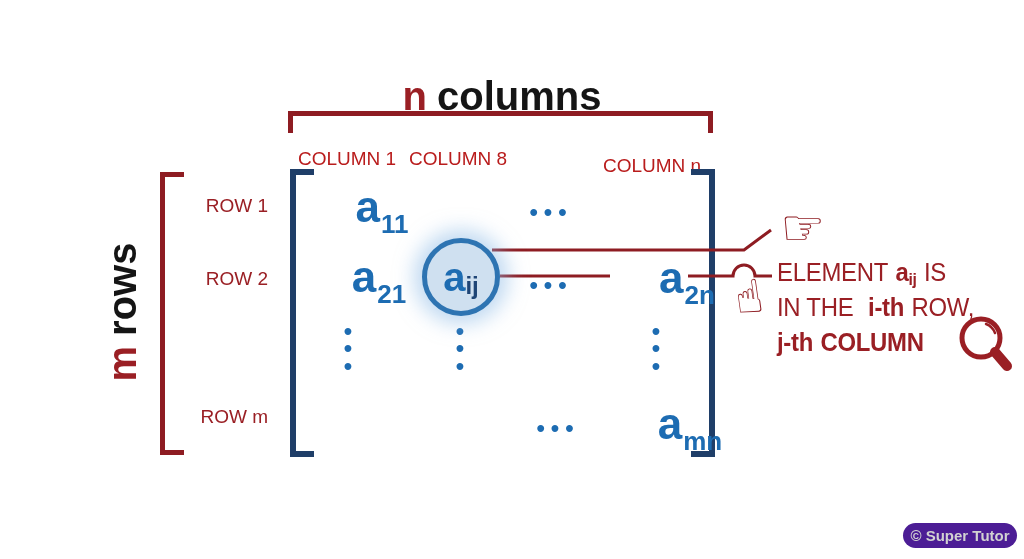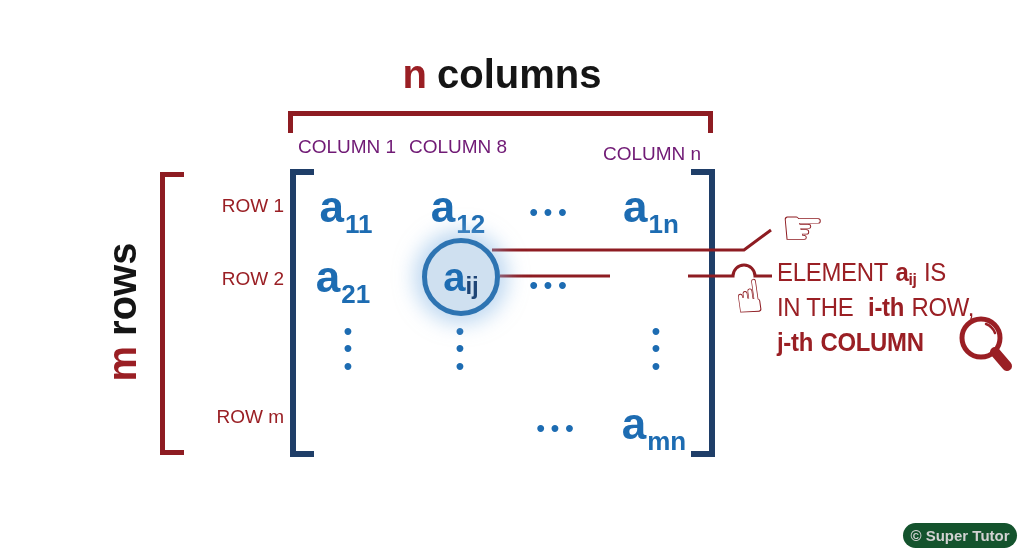--- a/index.html
+++ b/index.html
@@ -2,21 +2,21 @@
 <html><head>
 <meta charset="utf-8">
 <style>
   html,body{margin:0;padding:0;background:#fff;}
   #canvas{
     position:relative;width:1024px;height:559px;background:#ffffff;overflow:hidden;
     font-family:"Liberation Sans","DejaVu Sans",sans-serif;
   }
   
   .title{
-    position:absolute;left:502px;top:74px;transform:translate(-50%,-50%);
+    position:absolute;left:502px;top:96px;transform:translate(-50%,-50%);
     font-size:40px;font-weight:700;color:#151515;white-space:nowrap;letter-spacing:0;
   }
   .title .var{color:#9a1f24;margin-right:10px;}
   
   .top-bracket{
     position:absolute;left:288px;top:111px;width:425px;height:22px;box-sizing:border-box;
     border-top:5px solid #8e1c22;border-left:5px solid #8e1c22;border-right:5px solid #8e1c22;
   }
   .rows-bracket{
     position:absolute;left:160px;top:172px;width:24px;height:283px;box-sizing:border-box;
@@ -25,36 +25,36 @@
   .m-left-bracket{
     position:absolute;left:290px;top:169px;width:24px;height:288px;box-sizing:border-box;
     border-left:6px solid #1f3e68;border-top:6px solid #1f3e68;border-bottom:6px solid #1f3e68;
   }
   .m-right-bracket{
     position:absolute;left:691px;top:169px;width:24px;height:288px;box-sizing:border-box;
     border-right:6px solid #1f3e68;border-top:6px solid #1f3e68;border-bottom:6px solid #1f3e68;
   }
   
   .col-label{
-    position:absolute;transform:translate(-50%,-50%);font-size:19px;color:#701a75;
-    white-space:nowrap;letter-spacing:0;
+    position:absolute;transform:translate(-50%,-50%);font-size:19px;color:#b91c1c;
+    white-space:nowrap;letter-spacing:0;margin-top:12px;
   }
   .row-label{
-    position:absolute;left:184px;width:100px;text-align:right;transform:translateY(-50%);
+    position:absolute;left:168px;width:100px;text-align:right;transform:translateY(-50%);
     font-size:19px;color:#9a1f24;white-space:nowrap;
   }
   .rows-axis{
     position:absolute;left:122px;top:312px;transform:translate(-50%,-50%) rotate(-90deg);
     font-size:40px;font-weight:700;color:#151515;white-space:nowrap;
   }
   .rows-axis .var{color:#9a1f24;margin-right:10px;}
   
   .cell{
     position:absolute;transform:translate(-50%,-50%);color:#1d6cb2;font-weight:700;
-    font-size:44px;white-space:nowrap;z-index:2;line-height:1;
+    font-size:44px;white-space:nowrap;z-index:2;line-height:1;margin-left:36px;
   }
   .cell .sub{display:inline-block;font-size:26px;transform:translateY(11px);margin-left:1px;}
   .hdots{
     position:absolute;transform:translate(-50%,-50%);color:#1d6cb2;font-weight:700;
     font-size:24px;letter-spacing:6px;z-index:2;line-height:1;
   }
   .vdots{
     position:absolute;transform:translate(-50%,-50%);color:#1d6cb2;font-weight:700;
     font-size:24px;line-height:0.72;white-space:pre-line;text-align:center;z-index:2;
   }
@@ -81,21 +81,21 @@
     position:absolute;left:777px;font-size:26px;color:#9a1f24;white-space:nowrap;
     transform:scaleX(0.92);transform-origin:left center;line-height:32px;letter-spacing:-0.3px;
   }
   .ann b{font-weight:700;}
   .ann .sub{display:inline-block;font-size:17px;font-weight:700;transform:translateY(4px);}
   .gap-s{margin-left:8px;}
   .gap-m{margin-left:16px;}
   
   .watermark{
     position:absolute;left:903px;top:523px;width:114px;height:25px;border-radius:13px;
-    background:#14532d;color:#d2d2d2;font-size:15px;font-weight:600;
+    background:#4c1d95;color:#d2d2d2;font-size:15px;font-weight:600;
     display:flex;align-items:center;justify-content:center;white-space:nowrap;text-align:right;
   }
 </style>
 </head>
 <body>
 
 <div id="canvas">
 
   <div class="title">
     <span class="var">n</span><span>columns</span>
@@ -119,30 +119,29 @@
   <div class="m-left-bracket"></div>
   <div class="m-right-bracket"></div>
 
   <svg class="overlay" width="1024" height="559" viewBox="0 0 1024 559">
     <path d="M492,250 H744 L771,230" fill="none" stroke="#8e1c22" stroke-width="3"></path>
     <path d="M500,276 H610" fill="none" stroke="#8e1c22" stroke-width="3"></path>
     <path d="M688,276 H733 A11,11 0 0 1 755,276 H772" fill="none" stroke="#8e1c22" stroke-width="3"></path>
   </svg>
 
   <div class="cell" style="left:346px;top:207px;"><span>a</span><span class="sub">11</span></div>
-  <div class="cell" style="left:458px;top:207px;"><span>a</span><span class="sub">12</span></div>
   <div class="hdots" style="left:551px;top:212px;">•••</div>
-  <div class="cell" style="left:651px;top:207px;"><span>a</span><span class="sub">1n</span></div>
 
   <div class="cell" style="left:343px;top:277px;"><span>a</span><span class="sub">21</span></div>
   <div class="hl-circle">
     <span class="base">a</span>
       <span class="sub">ij</span>
   </div>
   <div class="hdots" style="left:551px;top:285px;">•••</div>
+  <div class="cell" style="left:651px;top:278px;"><span>a</span><span class="sub">2n</span></div>
 
   <div class="vdots" style="left:348px;top:348px;">•
 •
 •</div>
   <div class="vdots" style="left:460px;top:348px;">•
 •
 •</div>
   <div class="vdots" style="left:656px;top:348px;">•
 •
 •</div>

